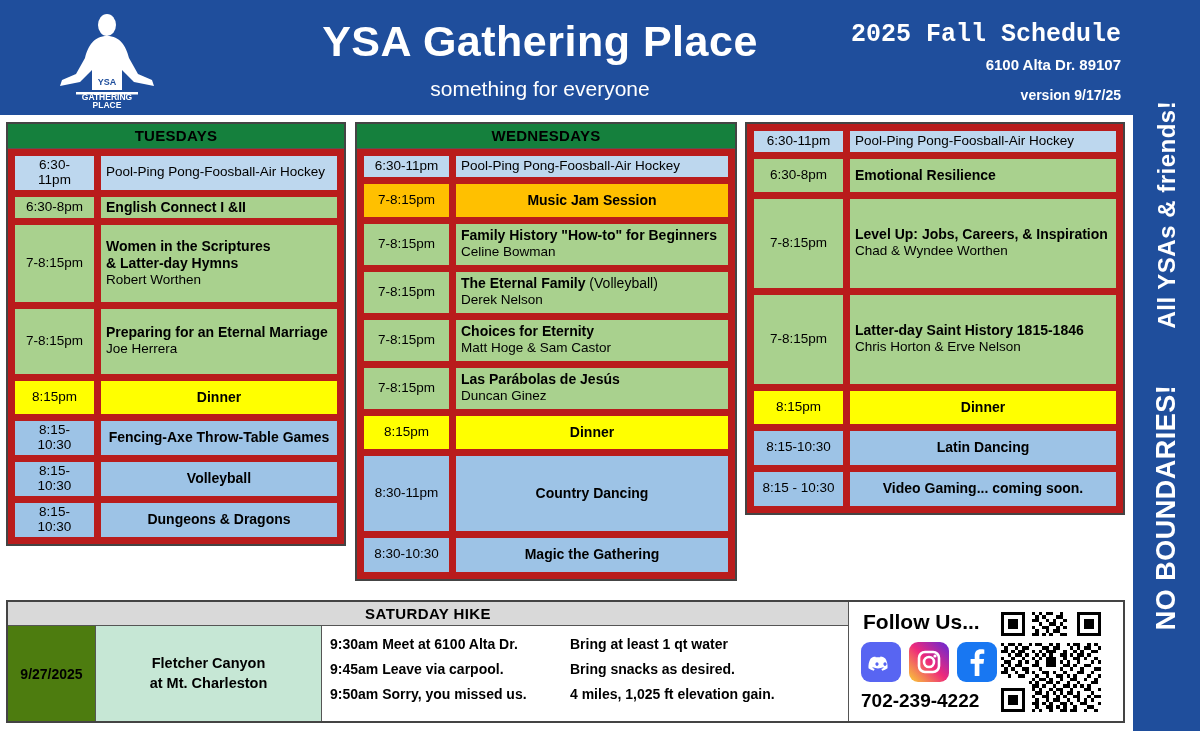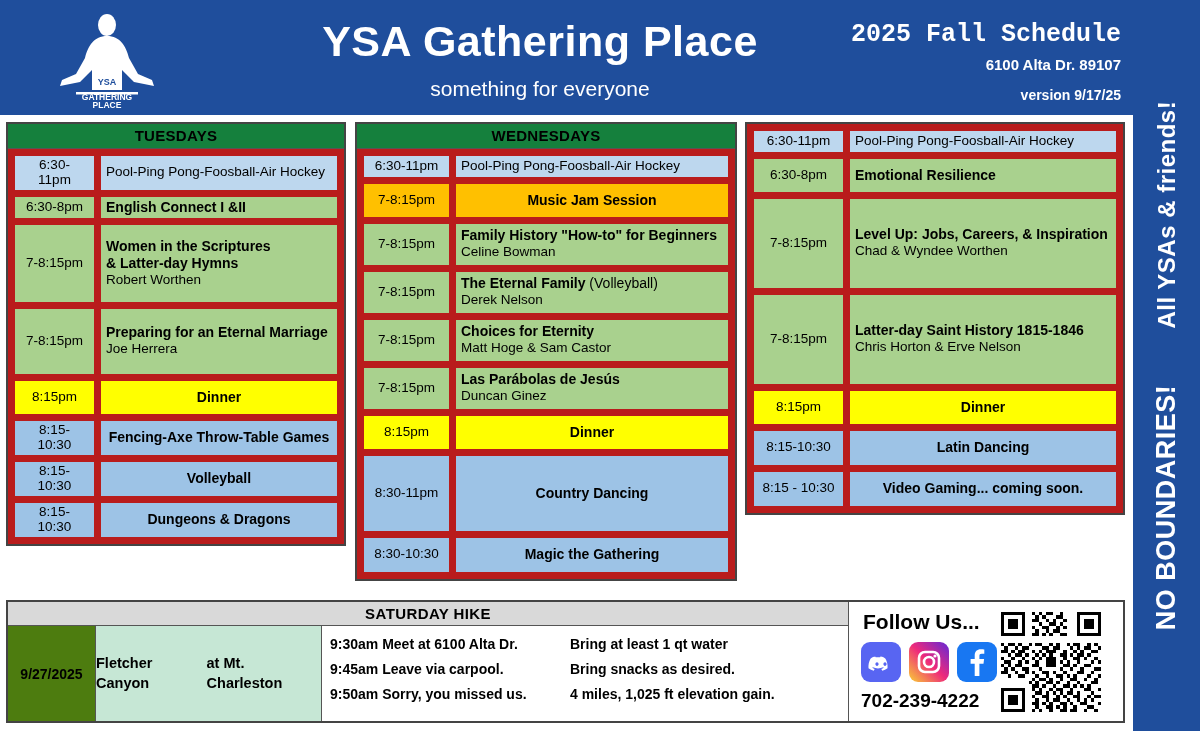--- a/index.html
+++ b/index.html
@@ -167,21 +167,21 @@
     width: 88px;
     background: #4d7c0f;
     border-right: 1px solid #555;
     display: flex; align-items: center; justify-content: center;
     font-weight: bold; font-size: 14px;
   }
   .hike-place {
     width: 226px;
     background: #c6e7d5;
     border-right: 1px solid #555;
-    display: flex; flex-direction: row;
+    display: flex; flex-direction: column;
     align-items: center; justify-content: center;
     font-weight: bold; font-size: 14.5px;
     line-height: 1.35;
   }
   .hike-info {
     flex: 1;
     padding: 10px 0 12px 8px;
     font-size: 14px;
   }
   .hike-line { display: flex; margin-bottom: 9px; }

